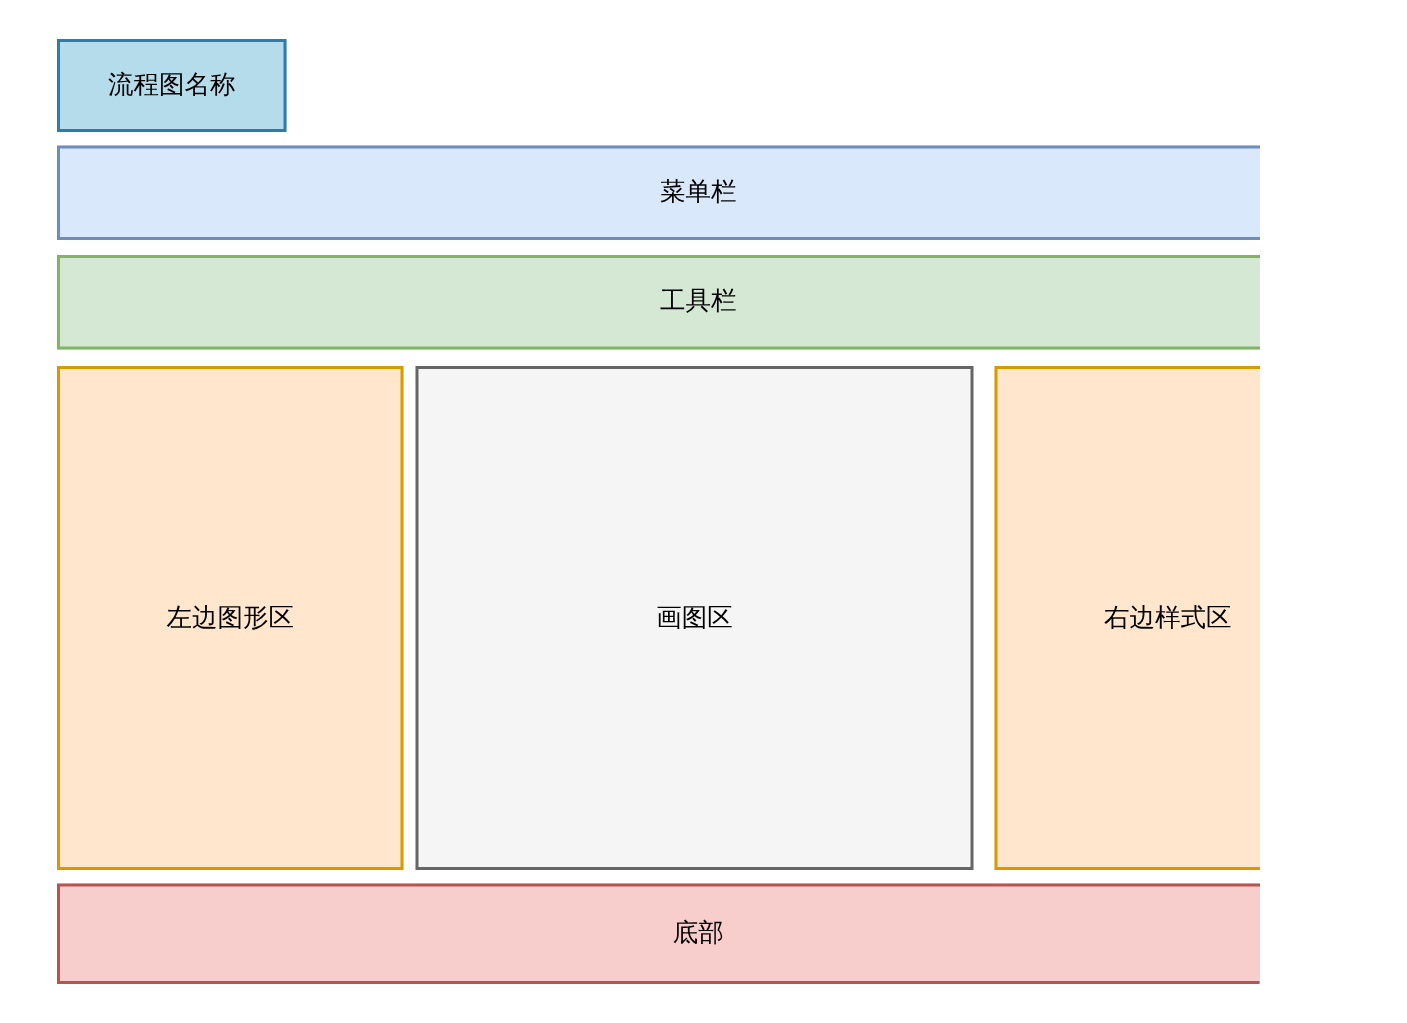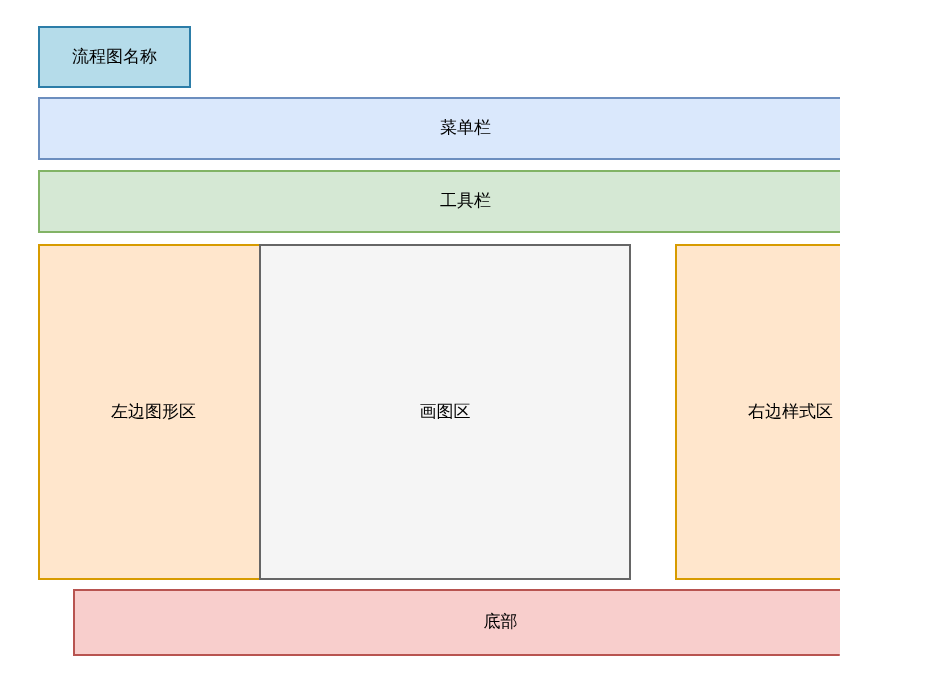--- a/index.html
+++ b/index.html
@@ -27,22 +27,22 @@
     font-size: 17px;
     line-height: 1.2;
     text-align: center;
     white-space: nowrap;
   }
   
   .title-box   { left: 38px;  top: 26px;  width: 153px; height: 62px; }
   .menu-bar    { left: 38px;  top: 97px;  width: 855px; height: 63px; }
   .toolbar     { left: 38px;  top: 170px; width: 855px; height: 63px; }
   .left-panel  { left: 38px;  top: 244px; width: 231px; height: 336px; }
-  .canvas-area { left: 259px; top: 244px; width: 372px; height: 336px; }
-  .right-panel { left: 663px; top: 244px; width: 231px; height: 336px; margin-left: 12px; }
+  .canvas-area { left: 277px; top: 244px; width: 372px; height: 336px; }
+  .right-panel { left: 663px; top: 244px; width: 231px; height: 336px; }
   .bottom-bar  { left: 38px;  top: 589px; width: 855px; height: 67px; }
   .shape-label {
     pointer-events: none;
   }
 </style>
 </head>
 <body>
 
 <div class="stage">
 
@@ -63,17 +63,17 @@
   </div>
 
   <div class="shape canvas-area" style="background-color: rgb(245, 245, 245); border-color: rgb(102, 102, 102);">
     <span class="shape-label">画图区</span>
   </div>
 
   <div class="shape right-panel" style="background-color: rgb(255, 230, 204); border-color: rgb(215, 155, 0);">
     <span class="shape-label">右边样式区</span>
   </div>
 
-  <div class="shape bottom-bar" style="background-color: rgb(248, 206, 204); border-color: rgb(184, 84, 80); margin-left: 35px;">
+  <div class="shape bottom-bar" style="background-color: rgb(248, 206, 204); border-color: rgb(184, 84, 80);">
     <span class="shape-label">底部</span>
   </div>
 
 </div>
 
 </body></html>

